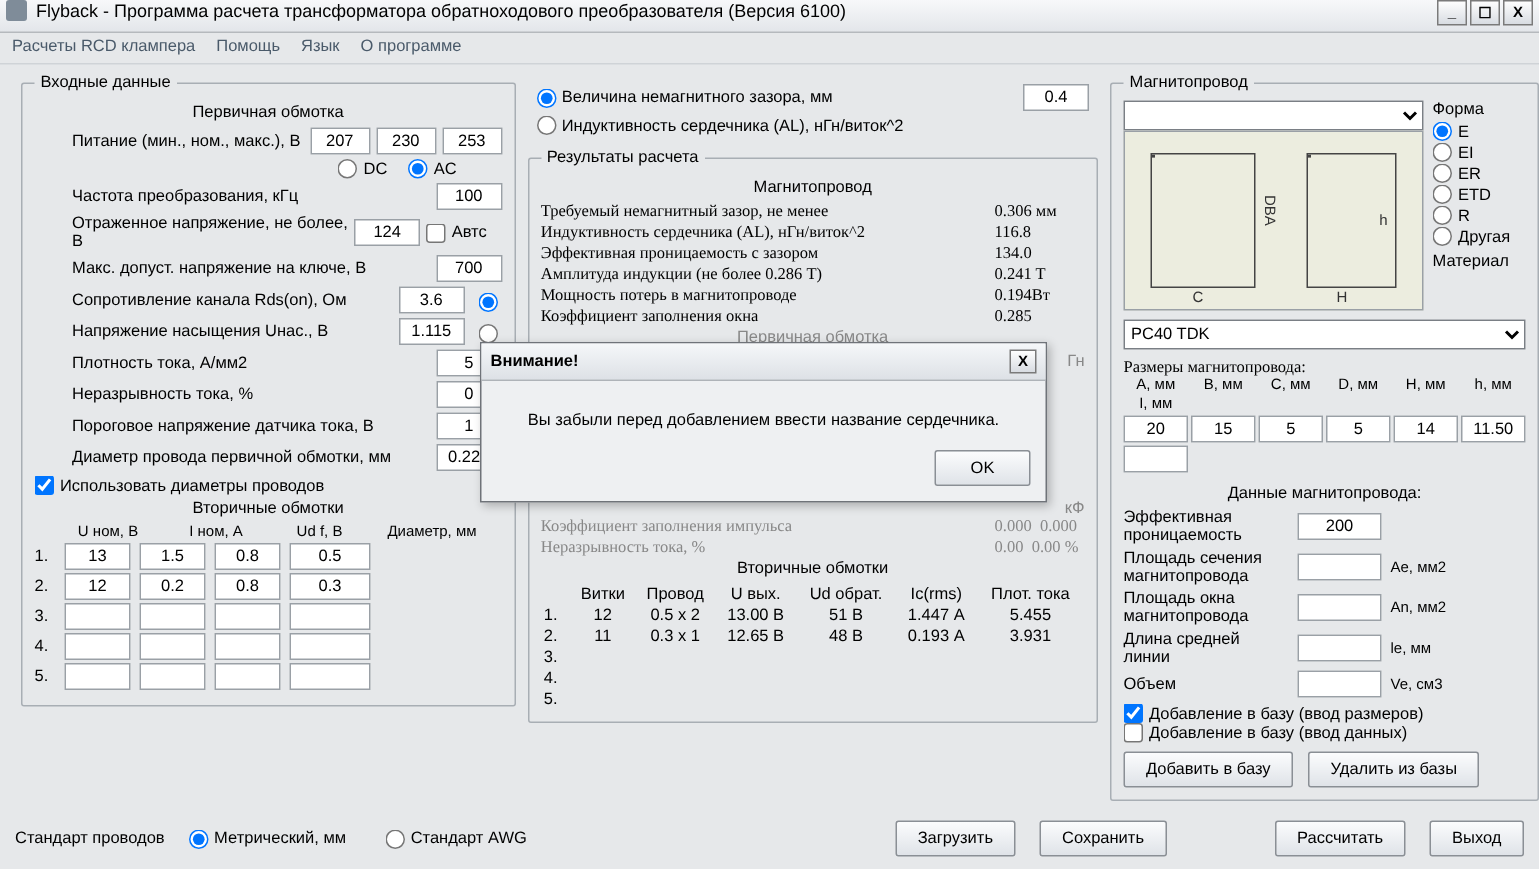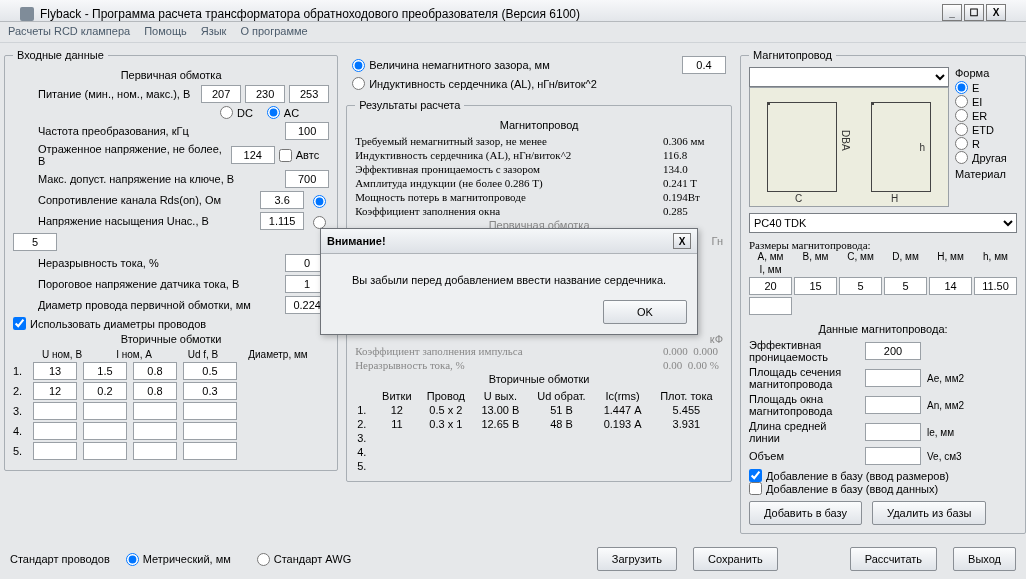--- a/index.html
+++ b/index.html
@@ -12,22 +12,22 @@
     width: 1026px;
     height: 579px;
     overflow: hidden;
     position: relative;
   }
   .titlebar {
     background: linear-gradient(#f7f8fa,#e3e6ea);
     border-bottom: 1px solid #b5b9bd;
     height: 22px;
     display: flex;
-    align-items: flex-end;
-    padding: 0 20px;
+    align-items: flex-start;
+    padding: 0 4px;
   }
   .titlebar .icon {
     width: 14px; height: 14px;
     background: #7f8c99;
     margin-right: 6px;
     border-radius: 2px;
   }
   .titlebar .title { flex: 1; font-size: 12px; }
   .winbtns { display:flex; gap:2px; }
   .winbtn {
@@ -38,21 +38,21 @@
     font-size: 10px; font-weight:bold;
   }
   .menubar {
     display:flex; gap:14px;
     padding: 3px 8px 5px 8px;
     color:#4a5a6a;
     border-bottom: 1px solid #cfd3d7;
   }
   .content {
     position:relative;
-    padding: 6px 10px 0 4px;
+    padding: 6px 10px 0 14px;
     display:flex;
     gap:8px;
   }
   .col { position:relative; }
   .col1 { width: 336px; }
   .col2 { width: 388px; }
   .col3 { width: 276px; }
   fieldset {
     border: 1px solid #a8aeb4;
     border-radius: 2px;
@@ -213,20 +213,21 @@
           <span class="lbl">Сопротивление канала Rds(on), Ом</span>
           <input class="fld w44" value="3.6" style="">
           <input type="radio" checked="" style="">
         </div>
       <div class="row">
           <span class="lbl">Напряжение насыщения Uнас., В</span>
           <input class="fld w44 ro" readonly="" value="1.115" style="">
           <input type="radio" style="">
         </div>
       <div class="row">
+          <span class="lbl">Плотность тока, А/мм2</span>
           <input class="fld w44" value="5" style="">
         </div>
       <div class="row">
           <span class="lbl">Неразрывность тока, %</span>
           <input class="fld w44" value="0" style="">
         </div>
       <div class="row">
           <span class="lbl">Пороговое напряжение датчика тока, В</span>
           <input class="fld w44" value="1" style="">
         </div>
@@ -533,15 +534,15 @@
   <button class="btn">Выход</button>
 </div>
 
 <div class="dialog">
   <div class="dtitle">
     <span class="t">Внимание!</span>
     <div class="winbtn" style="width:18px;height:16px;">X</div>
   </div>
   <div class="dbody">Вы забыли перед добавлением ввести название сердечника.</div>
   <div class="dbtns">
-    <button class="btn" style="width:84px;margin-left:29px;">OK</button>
+    <button class="btn" style="width:64px;margin-left:29px;">OK</button>
   </div>
 </div>
 
 </body></html>

